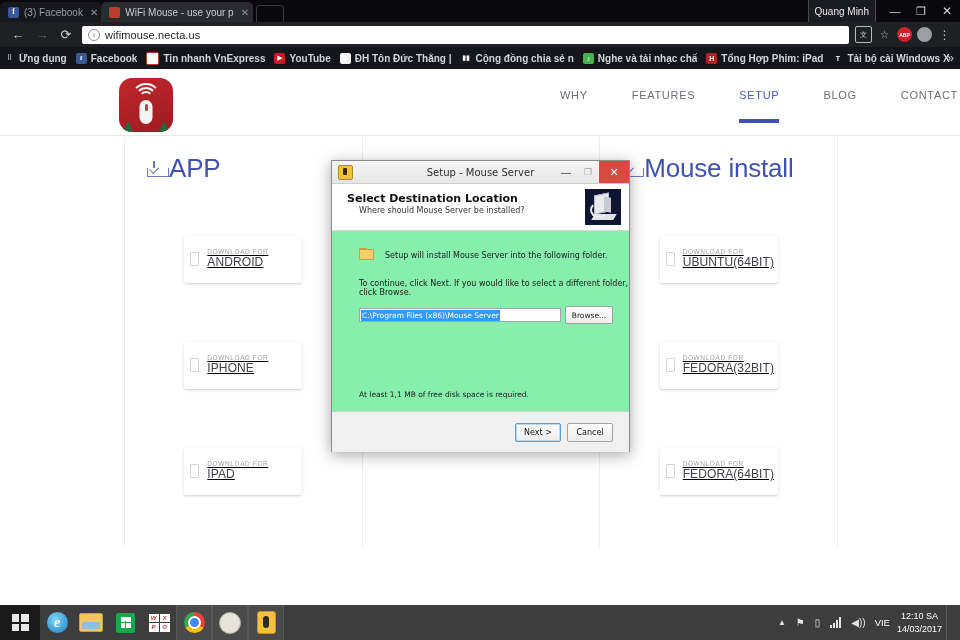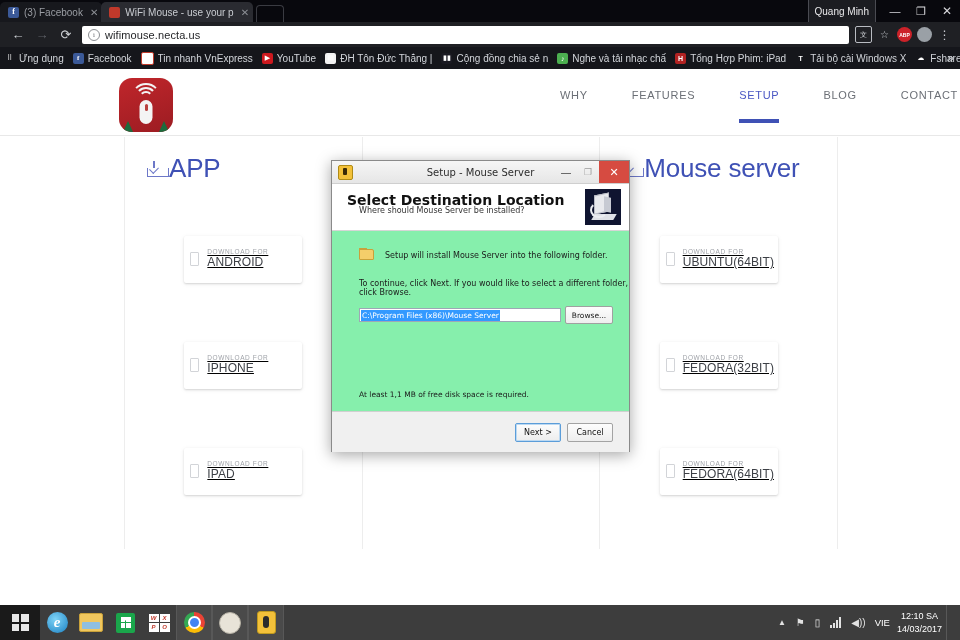--- a/index.html
+++ b/index.html
@@ -66,21 +66,21 @@
   .ic-apps{background:transparent;color:#e6e8ea;font-size:11px;}
   .ic-fb{background:#3b5998;font-family:"Liberation Serif",serif;font-weight:bold;}
   .ic-vne{background:#ffffff;color:#c0392b;font-weight:bold;border:1px solid #c0392b;}
   .ic-yt{background:#cc181e;font-size:6px;}
   .ic-doc{background:#f2f2f2;color:#555;font-size:8px;}
   .ic-bar{background:#1a1a22;color:#e8632a;font-size:9px;}
   .ic-green{background:#4caf50;border-radius:50%;font-size:7px;}
   .ic-h{background:#b22222;font-weight:bold;font-size:7px;}
   .ic-t{background:transparent;color:#f5a623;font-weight:bold;font-size:11px;}
   .ic-cloud{background:transparent;color:#e8632a;font-size:10px;}
-  .bm .bmtxt{overflow:hidden;}
+  .bm .bmtxt{overflow:hidden;font-weight:bold;}
   .bm-overflow{position:absolute;right:6px;color:#cdd0d5;font-size:12px;}
 
   
   .page{position:absolute;left:0;top:69px;width:960px;height:536px;background:#ffffff;overflow:hidden;}
   .site-header{position:relative;height:66px;border-bottom:1px solid #e8e8e8;background:#fff;}
   .logo{position:absolute;left:119px;top:9px;width:54px;height:58px;}
   .logo-sq{position:absolute;left:0;top:0;width:54px;height:54px;border-radius:13px;
      background:linear-gradient(160deg,#c0262b 0%,#9c1c22 100%);overflow:hidden;}
   .logo-mouse{position:absolute;left:50%;top:22px;transform:translateX(-50%);
      width:13px;height:24px;border-radius:7px;background:#f4f4f4;}
@@ -138,21 +138,21 @@
   .dlg-icon:after{content:"";position:absolute;left:4px;top:2px;width:4px;height:7px;
      background:#3a2a06;border-radius:1px;}
   .dlg-title .t{position:absolute;left:0;right:0;text-align:center;font-size:10px;color:#2d2d2d;}
   .dlg-wbtns{position:absolute;right:0;top:0;height:22px;display:flex;align-items:stretch;}
   .dwb{width:22px;display:flex;align-items:center;justify-content:center;font-size:9px;color:#404040;}
   .dwb.min{font-size:11px;}
   .dwb.max{color:#9a9a9a;}
   .dwb.close{width:30px;background:#d64b41;color:#fff;font-size:11px;}
 
   .dlg-head{height:46px;background:#ffffff;border-bottom:1px solid #d6d6d6;position:relative;}
-  .dlg-head .h1{position:absolute;left:15px;top:8px;font-size:14px;font-weight:bold;color:#111;}
+  .dlg-head .h1{position:absolute;left:15px;top:8px;font-size:11px;font-weight:bold;color:#111;}
   .dlg-head .h2{position:absolute;left:27px;top:22px;font-size:8px;color:#333;}
   .dlg-head .pic{position:absolute;right:8px;top:5px;width:36px;height:36px;background:#0f1430;
      overflow:hidden;}
   .pic .box{position:absolute;left:9px;top:5px;width:13px;height:17px;background:#e9eaee;
      transform:skewY(-12deg);border:1px solid #b9bcc6;}
   .pic .box2{position:absolute;left:19px;top:8px;width:7px;height:15px;background:#c7cad3;
      transform:skewY(12deg);}
   .pic .plate{position:absolute;left:8px;bottom:5px;width:22px;height:6px;background:#dfe1e7;
      transform:skewX(-30deg);}
   .pic .hook{position:absolute;left:5px;bottom:7px;width:14px;height:12px;
@@ -390,21 +390,21 @@
             </div>
           </div>
 
           <div class="col">
             <div class="col-title">
               <span class="dl-ic">
                 <span class="tray"></span>
                   <span class="arr"></span>
                   <span class="arrh"></span>
               </span>
-              <span>Mouse server</span>
+              <span>Mouse install</span>
             </div>
             <div class="slot s1">
               <div class="card">
                 <span class="phone"></span>
                 <span class="txt">
                   <span class="sub">DOWNLOAD FOR</span>
                   <span class="big">UBUNTU(64BIT)</span>
                 </span>
               </div>
             </div>

